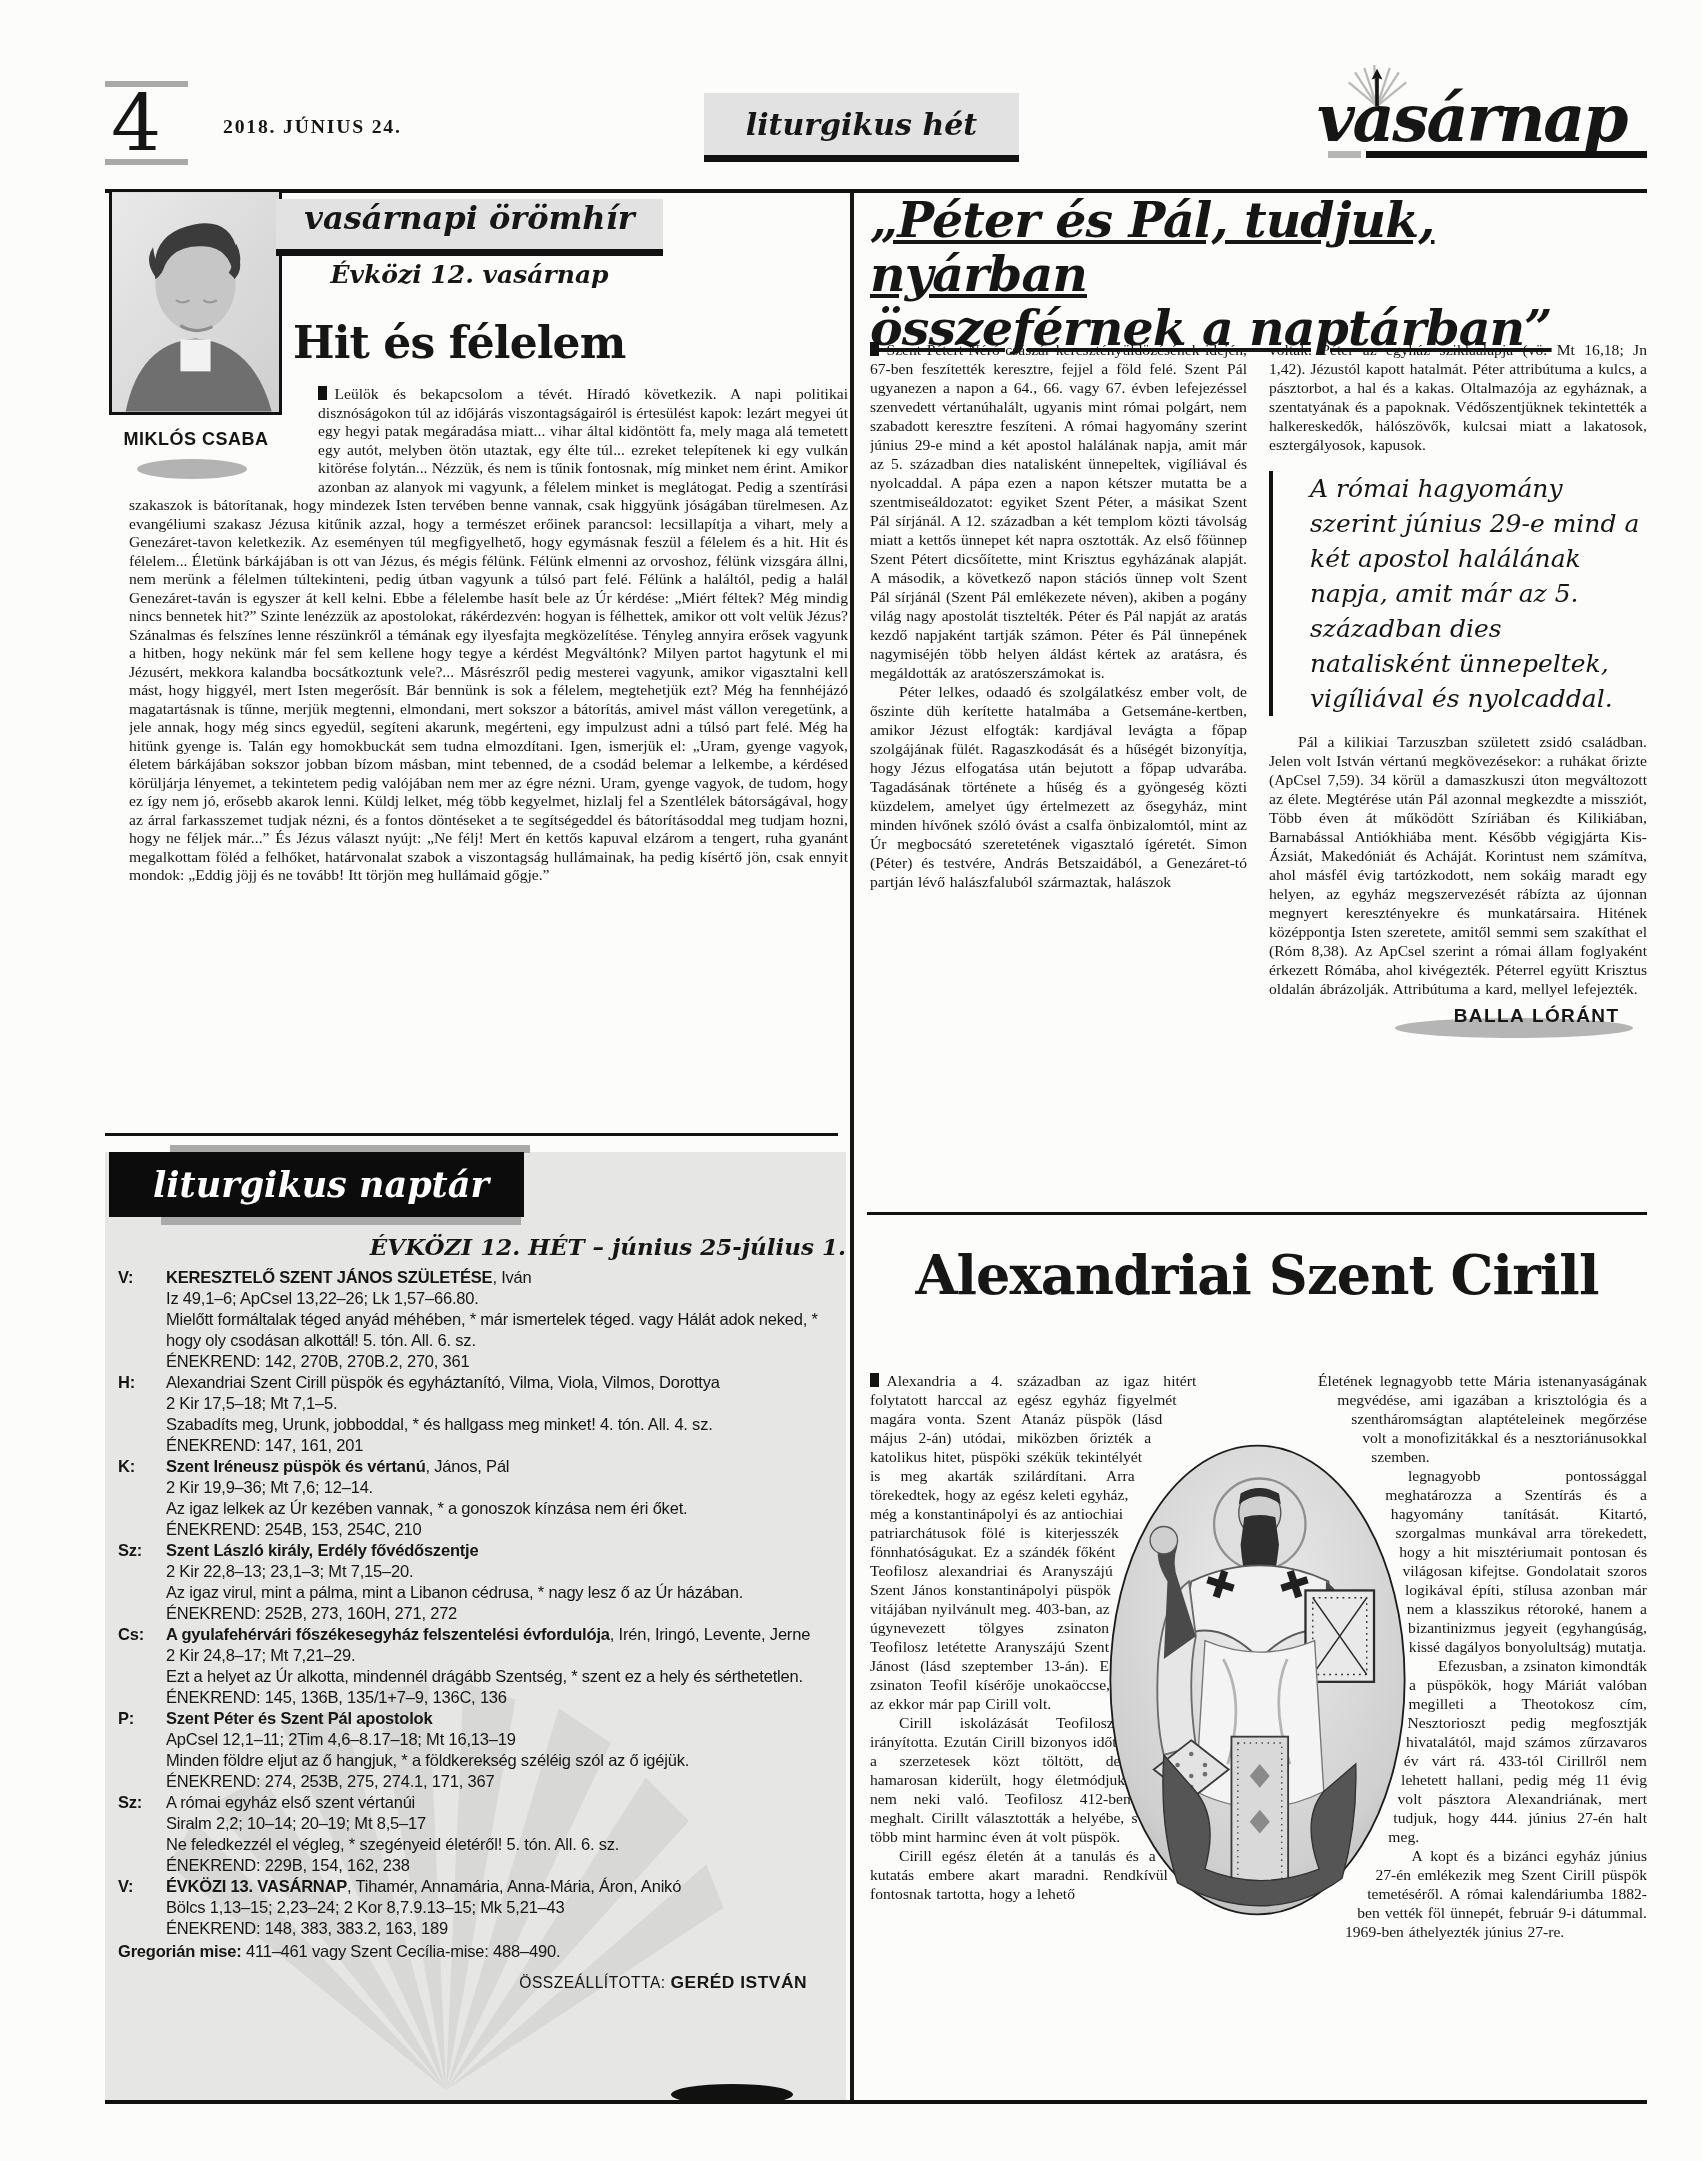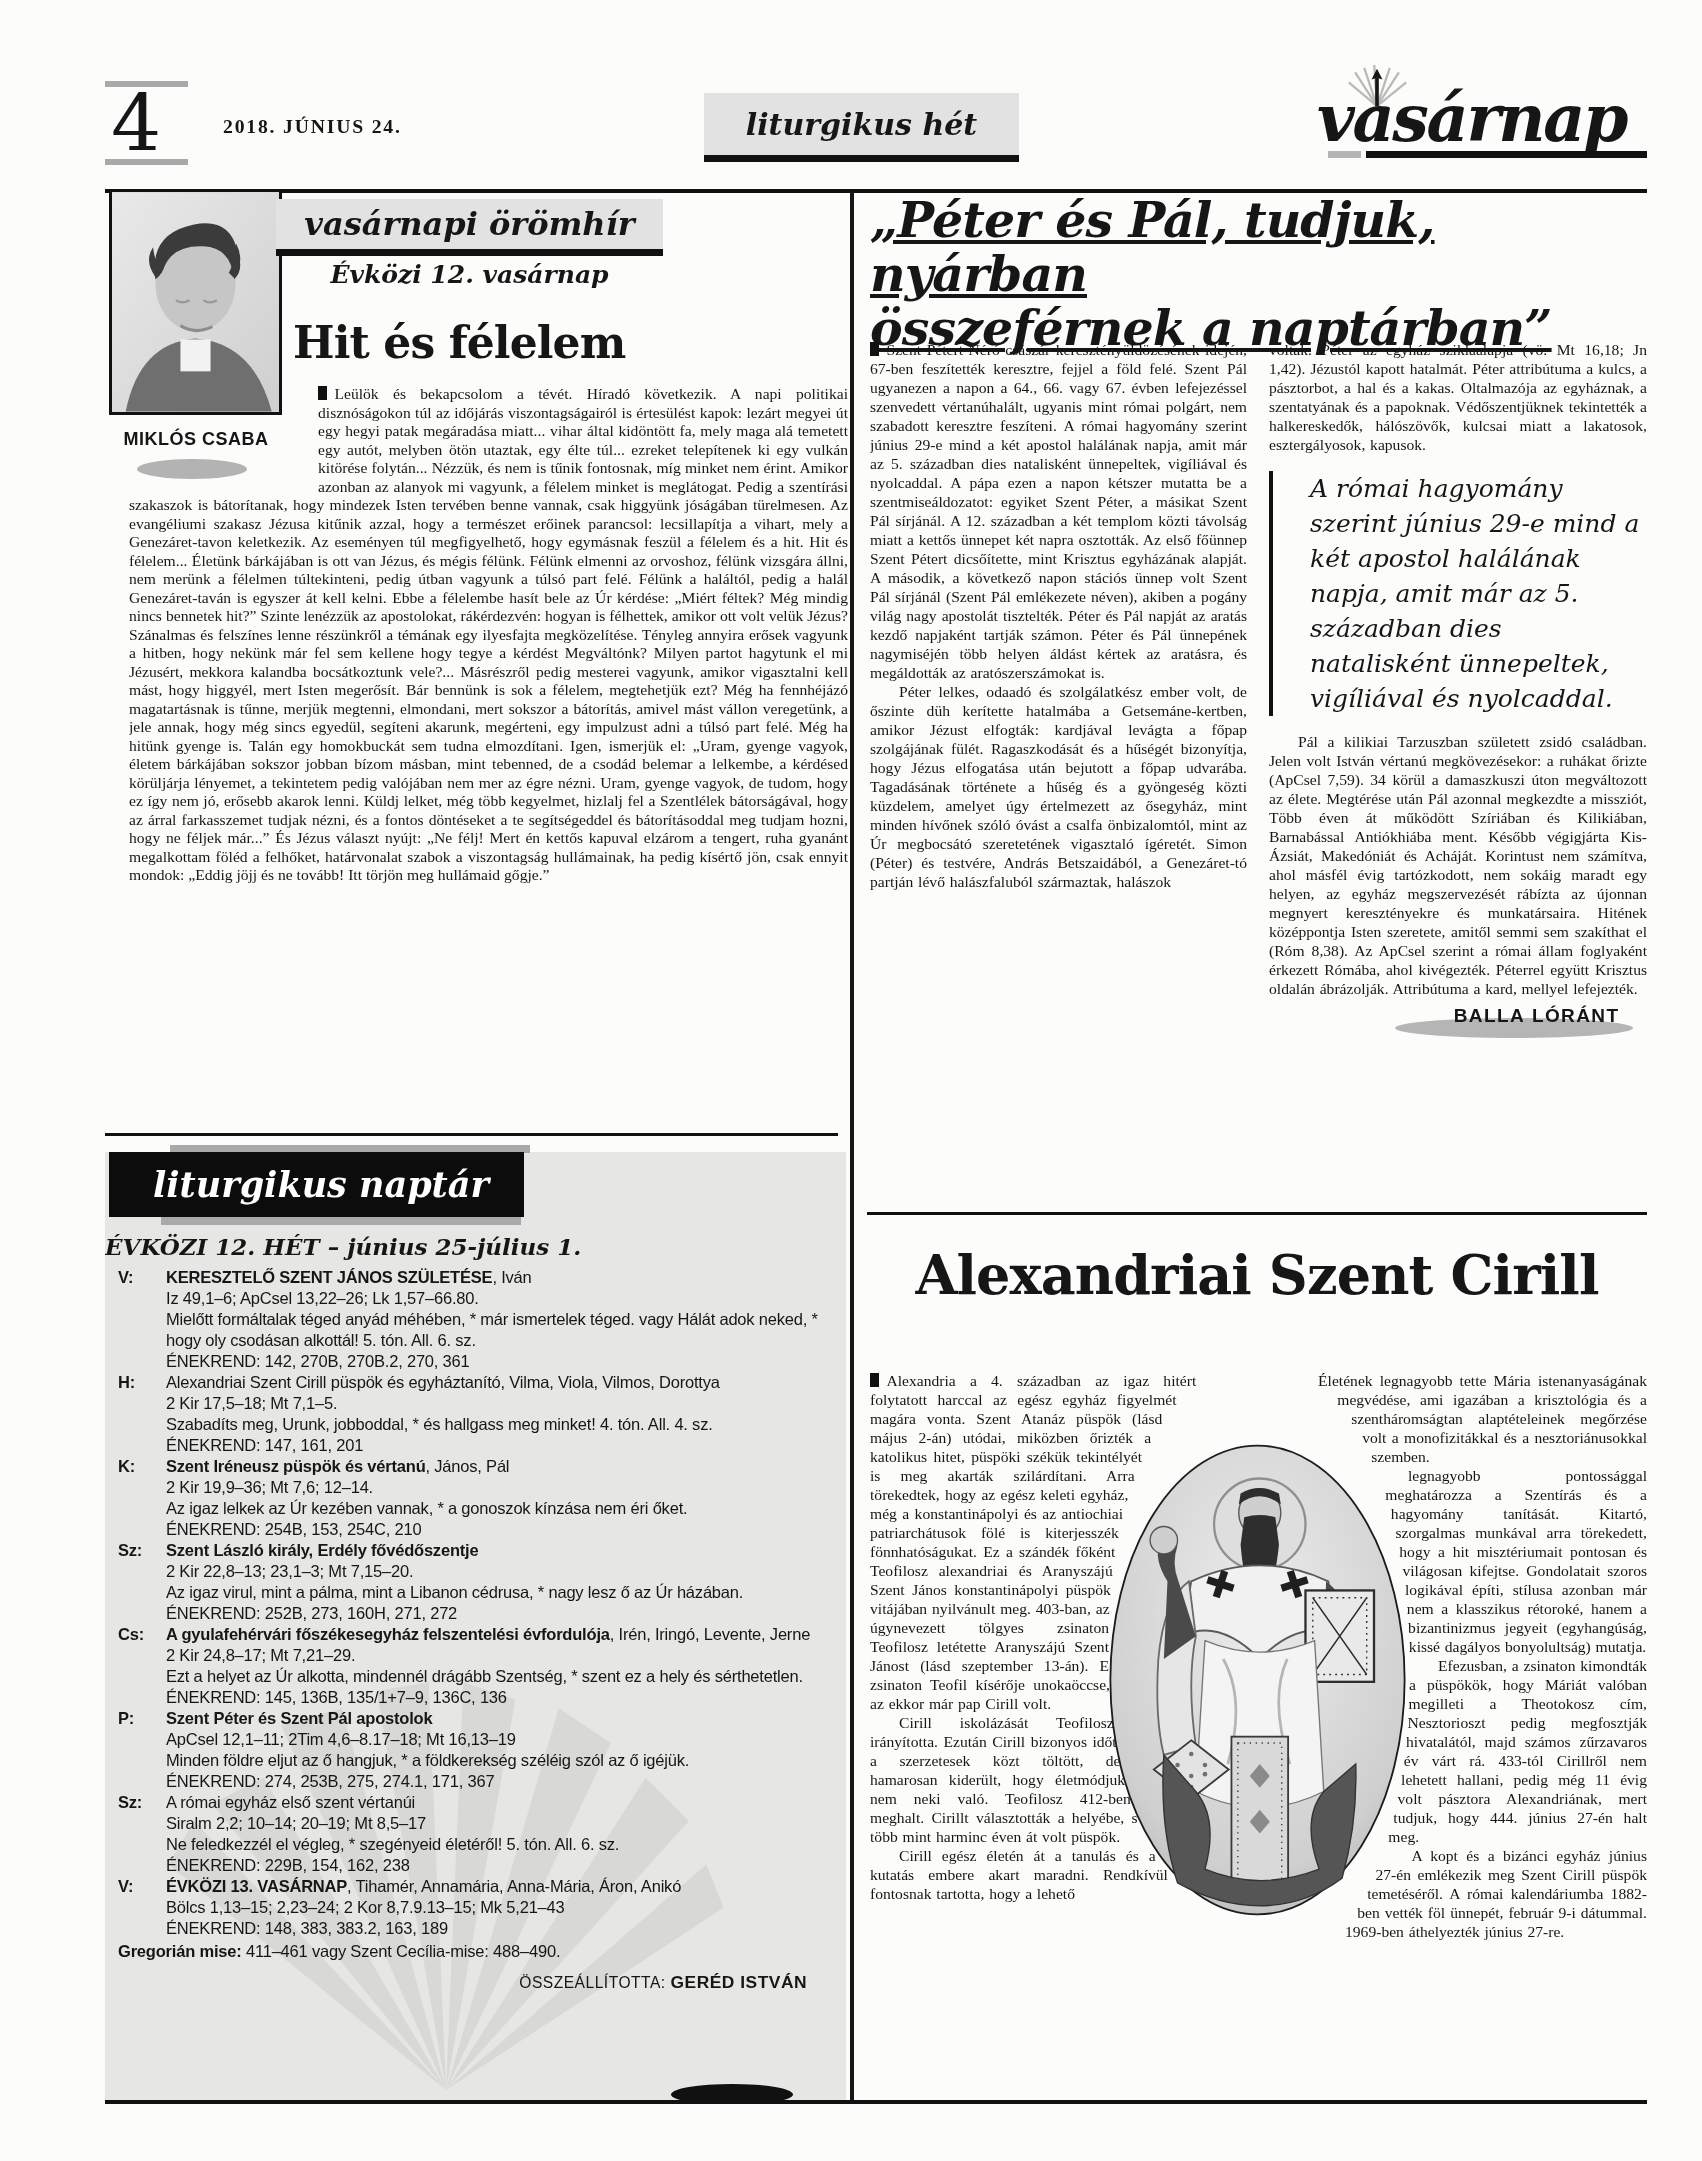--- a/index.html
+++ b/index.html
@@ -13,37 +13,37 @@
   #h-date{font-family:"Liberation Serif",serif;font-weight:700;font-size:19.7px;letter-spacing:1.8px;}
   #h-box{background:#e2e2e2;display:flex;align-items:center;justify-content:center;
          font-family:"DejaVu Serif",serif;font-style:italic;font-weight:700;font-size:30px;}
   #h-logo{font-family:"DejaVu Serif",serif;font-style:italic;font-weight:700;font-size:65px;
           letter-spacing:-2.3px;line-height:1;}
   
   #photo{border:3.2px solid #111;background:#d8d8d8;}
   #photo-cap{font-family:"Liberation Sans",sans-serif;font-weight:700;font-size:18px;
              letter-spacing:0.5px;text-align:center;}
   .ellipse{border-radius:50%;}
-  #orom-box{background:#e2e2e2;display:flex;align-items:center;justify-content:center;
+  #orom-box{background:#e2e2e2;display:flex;align-items:flex-start;justify-content:center;
             font-family:"DejaVu Serif",serif;font-style:italic;font-weight:700;font-size:32px;}
   #evkozi{font-family:"DejaVu Serif",serif;font-style:italic;font-weight:700;font-size:25px;text-align:center;}
   #hit-headline{font-family:"DejaVu Serif",serif;font-weight:700;font-size:44px;letter-spacing:-0.9px;line-height:1;}
   .body-justify{text-align:justify;margin-left:20px;}
   #hit-body{font-size:15.6px;line-height:18.5px;overflow:hidden;}
   #hit-body .photo-sp{float:left;width:189px;height:102px;}
   p.lead::before{content:"";display:inline-block;width:9.2px;height:13.7px;background:#111;
                  margin-right:7.3px;vertical-align:-0.9px;}
   .article p{margin:0;}
   .article p + p{text-indent:29px;}
   
   #nap-panel{background:#e6e6e4;overflow:hidden;}
   #nap-box{background:#0c0c0c;color:#fff;display:flex;align-items:center;
            font-family:"DejaVu Serif",serif;font-style:italic;font-weight:700;font-size:35px;
            padding-left:44px;box-sizing:border-box;}
-  #nap-sub{font-family:"DejaVu Serif",serif;font-style:italic;font-weight:700;font-size:23px;text-align:left;}
+  #nap-sub{font-family:"DejaVu Serif",serif;font-style:italic;font-weight:700;font-size:23px;text-align:right;}
   #nap-list{font-family:"Liberation Sans",sans-serif;font-size:16.5px;line-height:21px;letter-spacing:-0.2px;}
   .entry{display:flex;}
   .entry .day{width:48px;font-weight:700;flex:none;}
   .entry .eb{flex:1;}
   .entry .t.b{font-weight:700;}
   #nap-greg{margin-top:2px;}
   #nap-greg .lbl{font-weight:700;}
   #nap-credit{text-align:right;padding-right:32px;font-family:"Liberation Sans",sans-serif;
               font-size:15.6px;letter-spacing:0.5px;margin-top:10px;}
   #nap-credit .nm{font-weight:700;font-size:17.4px;}

